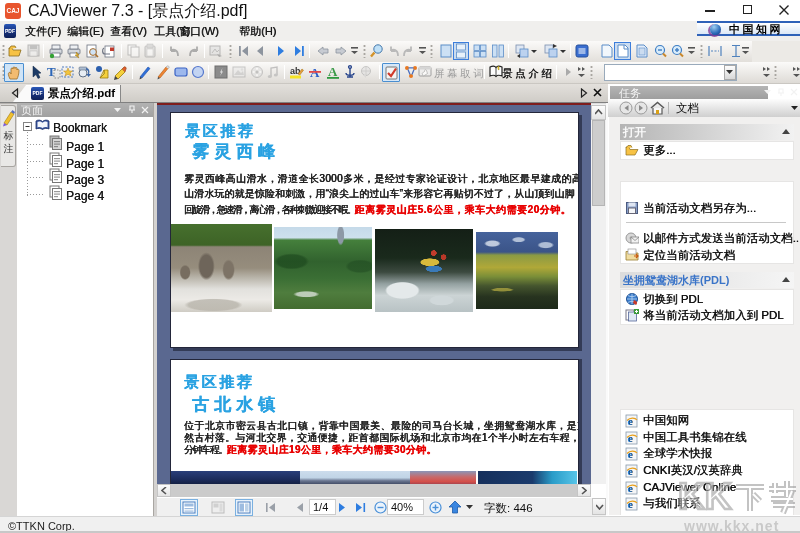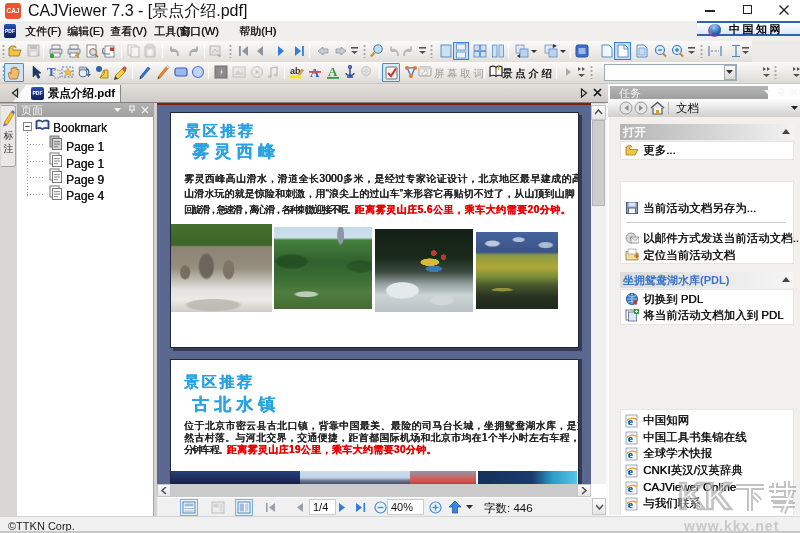--- a/index.html
+++ b/index.html
@@ -605,21 +605,21 @@
     <div class="treerow" style="left:49px;top:54px">Page 1</div>
     <svg class="abs" style="left:31px;top:65px" width="15" height="15">
         <g>
           <rect x="2" y="1" width="9" height="11" fill="#fff" stroke="#777"></rect>
           <rect x="4.5" y="3.5" width="9" height="11" fill="#fff" stroke="#777"></rect>
           <rect x="6" y="6" width="6" height="1.2" fill="#999"></rect>
           <rect x="6" y="8.5" width="6" height="1.2" fill="#999"></rect>
           <rect x="6" y="11" width="4" height="1.2" fill="#999"></rect>
         </g>
       </svg>
-    <div class="treerow" style="left:49px;top:70px">Page 9</div>
+    <div class="treerow" style="left:49px;top:70px">Page 3</div>
     <svg class="abs" style="left:31px;top:82px" width="15" height="15">
         <g>
           <rect x="2" y="1" width="9" height="11" fill="#fff" stroke="#777"></rect>
           <rect x="4.5" y="3.5" width="9" height="11" fill="#fff" stroke="#777"></rect>
           <rect x="6" y="6" width="6" height="1.2" fill="#999"></rect>
           <rect x="6" y="8.5" width="6" height="1.2" fill="#999"></rect>
           <rect x="6" y="11" width="4" height="1.2" fill="#999"></rect>
         </g>
       </svg>
     <div class="treerow" style="left:49px;top:86px">Page 4</div>

